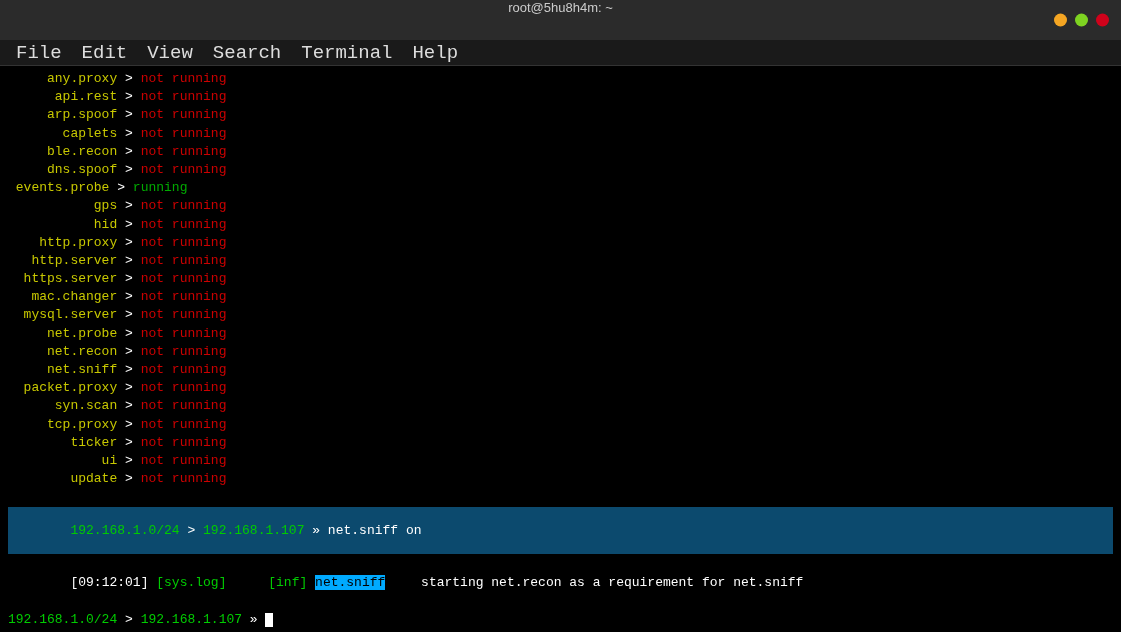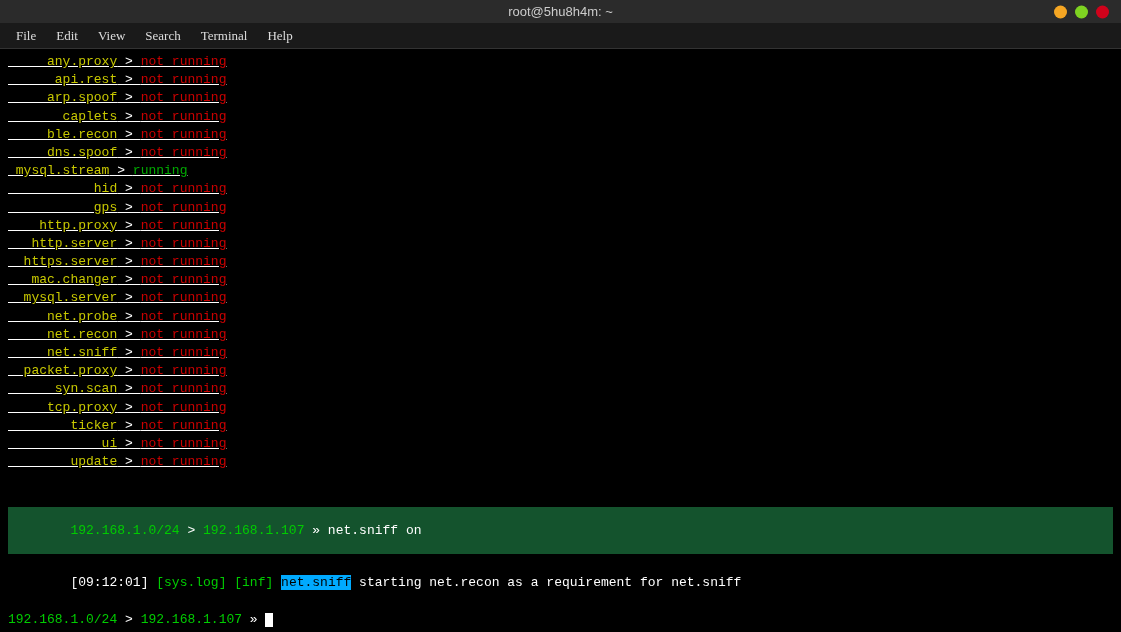--- a/index.html
+++ b/index.html
@@ -10,24 +10,24 @@
       background: #000;
       font-family: 'Courier New', Courier, monospace;
       font-size: 13px;
       overflow: hidden;
       display: flex;
       flex-direction: column;
     }
 
     
     .titlebar {
-      height: 23px;
+      height: 40px;
       background: #2b2b2b;
       display: flex;
-      align-items: center;
+      align-items: flex-start;
       justify-content: center;
       position: relative;
       flex-shrink: 0;
     }
 
     .titlebar-title {
       color: #ccc;
       font-family: -apple-system, BlinkMacSystemFont, sans-serif;
       font-size: 13px;
     }
@@ -59,84 +59,83 @@
       display: flex;
       align-items: center;
       padding: 0 8px;
       gap: 4px;
       flex-shrink: 0;
       border-bottom: 1px solid #333;
     }
 
     .menu-item {
       color: #ddd;
-      font-family: Liberation Serif, serif;
-      font-size: 13px;
+      font-family: Liberation Mono, monospace;
+      font-size: 19px;
       padding: 2px 8px;
       cursor: pointer;
       border-radius: 3px;
     }
 
     
     .terminal {
       flex: 1;
       background: #000;
       color: #fff;
       overflow-y: auto;
       padding: 4px 8px;
       display: flex;
       flex-direction: column;
     }
 
     .term-output {
       flex: 1;
       overflow-y: auto;
-      text-decoration: underline;
     }
 
     .term-line {
       white-space: pre;
       line-height: 1.4;
       font-size: 13px;
     }
 
     
     .module-name { color: #c8c800; }
     .arrow { color: #fff; }
     .status-running { color: #00aa00; }
 
     
     .bottom-area {
       flex-shrink: 0;
     }
 
     .prompt-line {
-      background: #14532d;
+      background: #0c4a6e;
       padding: 1px 0;
     }
 
     .prompt-text {
       white-space: pre;
       font-size: 13px;
     }
 
     .prompt-ip { color: #00cc00; }
     .prompt-arrow { color: #fff; }
     .prompt-cmd { color: #fff; }
 
     .log-line {
       background: #000;
       padding: 1px 0;
     }
 
     .log-time { color: #fff; }
     .log-syslog { color: #00cc00; }
-    .log-inf { color: #00cc00; }
+    .log-inf { color: #00cc00; margin-left: 34px; }
     .log-netsniff-highlight { background: #00aaff; color: #000; }
-    .log-msg { color: #fff; }
+    .log-msg { color: #fff; margin-left: 28px; }
 
     .input-prompt-line {
       display: flex;
       align-items: center;
       background: #000;
       padding: 1px 0;
     }
 
     .input-prompt-ip { color: #00cc00; font-size: 13px; white-space: pre; }
     .input-prompt-arrow { color: #fff; font-size: 13px; white-space: pre; }
@@ -187,23 +186,23 @@
 
 <div class="terminal">
   <div class="term-output" id="term-output">
 
   <div class="term-line"><span class="module-name">     any.proxy</span><span class="arrow"> &gt; </span><span><span style="color:#cc0000">not running</span></span></div>
       <div class="term-line"><span class="module-name">      api.rest</span><span class="arrow"> &gt; </span><span><span style="color:#cc0000">not running</span></span></div>
       <div class="term-line"><span class="module-name">     arp.spoof</span><span class="arrow"> &gt; </span><span><span style="color:#cc0000">not running</span></span></div>
       <div class="term-line"><span class="module-name">       caplets</span><span class="arrow"> &gt; </span><span><span style="color:#cc0000">not running</span></span></div>
       <div class="term-line"><span class="module-name">     ble.recon</span><span class="arrow"> &gt; </span><span><span style="color:#cc0000">not running</span></span></div>
       <div class="term-line"><span class="module-name">     dns.spoof</span><span class="arrow"> &gt; </span><span><span style="color:#cc0000">not running</span></span></div>
-      <div class="term-line"><span class="module-name"> mysql.stream</span><span class="arrow"> &gt; </span><span class="status-running">running</span></div>
+      <div class="term-line"><span class="module-name"> events.probe</span><span class="arrow"> &gt; </span><span class="status-running">running</span></div>
+      <div class="term-line"><span class="module-name">           gps</span><span class="arrow"> &gt; </span><span><span style="color:#cc0000">not running</span></span></div>
       <div class="term-line"><span class="module-name">           hid</span><span class="arrow"> &gt; </span><span><span style="color:#cc0000">not running</span></span></div>
-      <div class="term-line"><span class="module-name">           gps</span><span class="arrow"> &gt; </span><span><span style="color:#cc0000">not running</span></span></div>
       <div class="term-line"><span class="module-name">    http.proxy</span><span class="arrow"> &gt; </span><span><span style="color:#cc0000">not running</span></span></div>
       <div class="term-line"><span class="module-name">   http.server</span><span class="arrow"> &gt; </span><span><span style="color:#cc0000">not running</span></span></div>
       <div class="term-line"><span class="module-name">  https.server</span><span class="arrow"> &gt; </span><span><span style="color:#cc0000">not running</span></span></div>
       <div class="term-line"><span class="module-name">   mac.changer</span><span class="arrow"> &gt; </span><span><span style="color:#cc0000">not running</span></span></div>
       <div class="term-line"><span class="module-name">  mysql.server</span><span class="arrow"> &gt; </span><span><span style="color:#cc0000">not running</span></span></div>
       <div class="term-line"><span class="module-name">     net.probe</span><span class="arrow"> &gt; </span><span><span style="color:#cc0000">not running</span></span></div>
       <div class="term-line"><span class="module-name">     net.recon</span><span class="arrow"> &gt; </span><span><span style="color:#cc0000">not running</span></span></div>
       <div class="term-line"><span class="module-name">     net.sniff</span><span class="arrow"> &gt; </span><span><span style="color:#cc0000">not running</span></span></div>
       <div class="term-line"><span class="module-name">  packet.proxy</span><span class="arrow"> &gt; </span><span><span style="color:#cc0000">not running</span></span></div>
       <div class="term-line"><span class="module-name">      syn.scan</span><span class="arrow"> &gt; </span><span><span style="color:#cc0000">not running</span></span></div>

